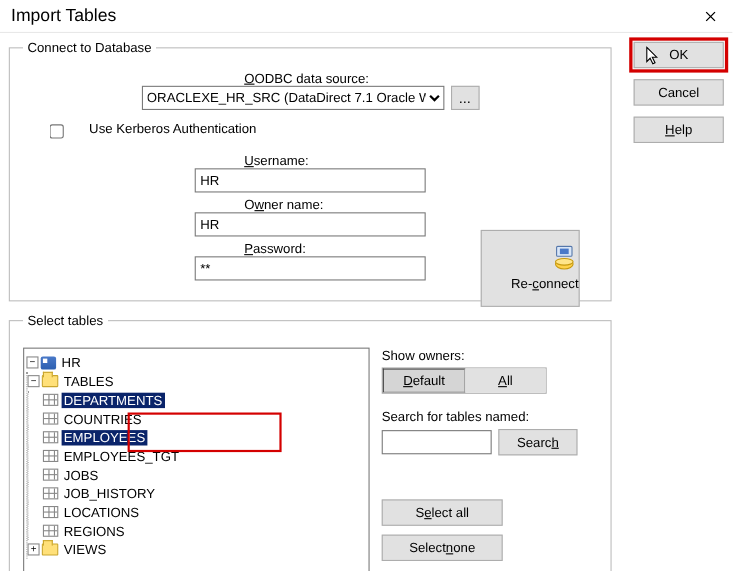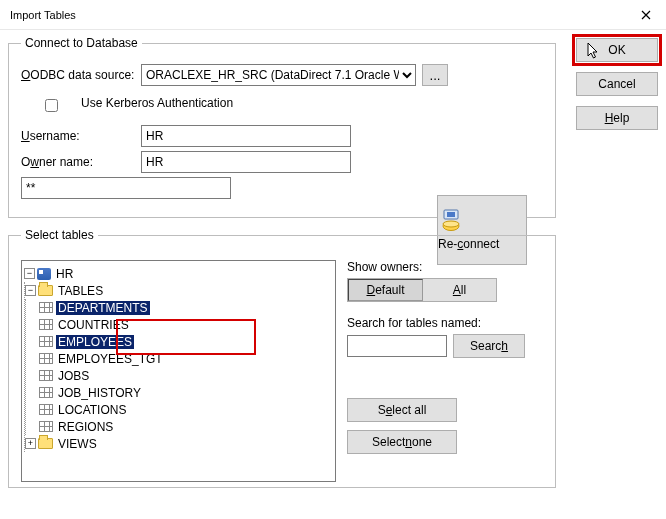--- a/index.html
+++ b/index.html
@@ -17,38 +17,38 @@
   
   .titlebar {
     display: flex;
     align-items: center;
     justify-content: space-between;
     height: 30px;
     padding: 0 0 0 10px;
     background: #fff;
     border-bottom: 1px solid #e8e8e8;
   }
-  .titlebar .title { font-size: 11px; color: #000; }
+  .titlebar .title { font-size: 16px; color: #000; }
   .close-btn {
     width: 40px; height: 30px;
     display: flex; align-items: center; justify-content: center;
     color: #000; font-size: 14px;
   }
 
   .body-area { position: absolute; left: 8px; top: 36px; right: 8px; bottom: 8px; }
 
   fieldset {
     border: 1px solid #bdbdbd;
     margin: 0 0 10px 0;
     padding: 10px 12px 14px 12px;
     position: relative;
   }
   fieldset > legend { font-size: 12px; padding: 0 4px; color: #000; }
 
-  .row { display: flex; align-items: center; margin: 4px 0; }
+  .row { display: flex; align-items: center; margin: 4px 0; flex-direction: column; }
   .lbl { width: 120px; }
   .u { text-decoration: underline; }
 
   .combo-wrap { display: flex; align-items: center; gap: 6px; }
   select.combo {
     width: 275px; height: 22px;
     border: 1px solid #7a7a7a;
     background: #fff;
     font-family: inherit; font-size: 12px;
   }
@@ -70,21 +70,21 @@
     background: #fff;
   }
   .userfields .row input.text { width: 210px; }
 
   .reconnect-box {
     position: absolute;
     right: 16px; top: 70px;
     width: 90px; height: 70px;
     border: 1px solid #adadad;
     background: #e1e1e1;
-    display: flex; flex-direction: column; align-items: flex-start; justify-content: center;
+    display: flex; flex-direction: column; align-items: flex-end; justify-content: center;
     gap: 4px;
   }
 
   .right-buttons {
     position: absolute;
     right: 0px; top: 2px;
     width: 82px;
     display: flex; flex-direction: column; gap: 10px;
   }
   .win-btn {
@@ -214,20 +214,21 @@
       <div class="userfields" style="position:relative">
         <div class="row">
           <div class="lbl"><span class="u">U</span>sername:</div>
           <input class="text" value="HR" style="">
         </div>
         <div class="row">
           <div class="lbl">O<span class="u">w</span>ner name:</div>
           <input class="text" value="HR" style="">
         </div>
         <div class="row">
+          <div class="lbl"><span class="u">P</span>assword:</div>
           <input class="text" type="text" value="**" style="">
         </div>
 
         <div class="reconnect-box">
           <svg width="26" height="24" viewBox="0 0 26 24">
             <rect x="6" y="1" width="14" height="9" rx="1" fill="#d9e6f7" stroke="#5577aa"></rect>
             <rect x="9" y="3" width="8" height="5" fill="#4a79c8"></rect>
             <ellipse cx="13" cy="17" rx="8" ry="4.5" fill="#ffd24a" stroke="#c79a10"></ellipse>
             <ellipse cx="13" cy="15" rx="8" ry="3" fill="#ffe58a" stroke="#c79a10"></ellipse>
           </svg>

